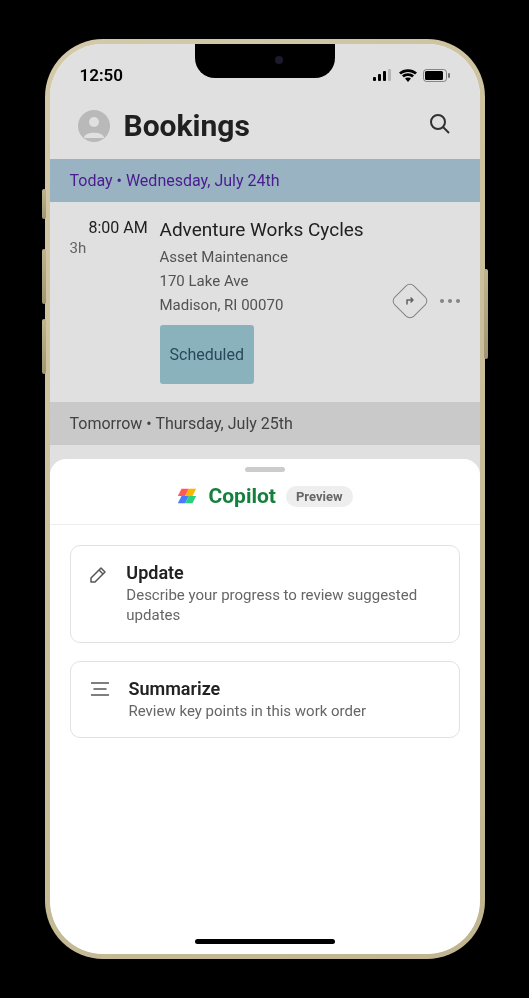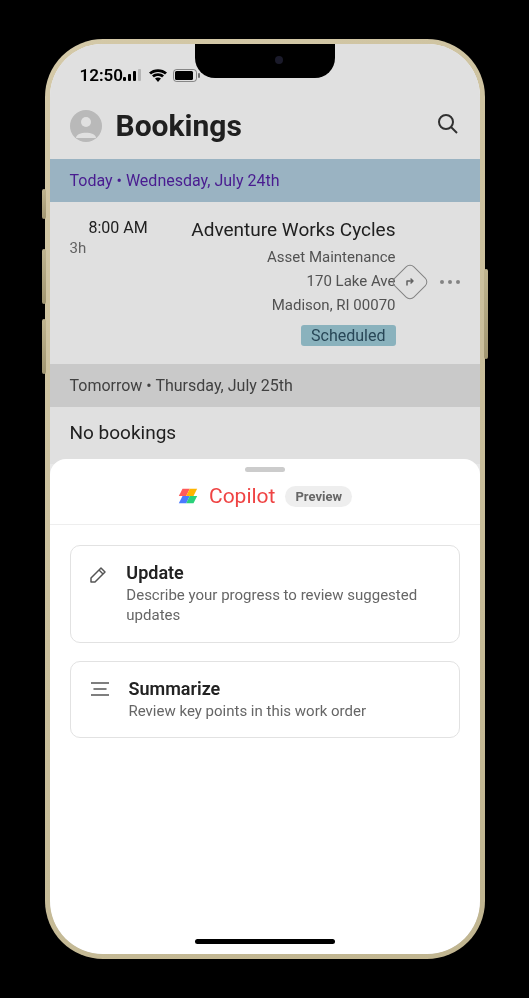--- a/index.html
+++ b/index.html
@@ -45,38 +45,39 @@
       top: 12px;
       left: 50%;
       transform: translateX(10px);
       width: 8px;
       height: 8px;
       border-radius: 50%;
       background: #1a1a2a;
     }
     .status-bar {
       display: flex;
+      justify-content: space-between;
       align-items: center;
       padding: 18px 30px 8px;
       height: 52px;
       background: #e8e8e8;
     }
     .time {
       font-size: 17px;
       font-weight: 600;
     }
     .status-icons {
       display: flex;
       align-items: center;
       gap: 6px;
     }
     .header {
       display: flex;
       align-items: center;
-      padding: 12px 20px 16px;
+      padding: 12px 28px 16px;
       gap: 14px;
       background: #e8e8e8;
     }
     .avatar {
       width: 32px;
       height: 32px;
       border-radius: 50%;
       background: #bfbfbf;
       display: flex;
       align-items: center;
@@ -119,21 +120,20 @@
       color: #222;
       margin-left: 19px;
     }
     .booking-duration {
       font-size: 15px;
       color: #666;
       margin-top: 2px;
     }
     .booking-details {
       flex: 1;
-      text-align: right;
     }
     .booking-title {
       font-size: 19px;
       color: #222;
       line-height: 1.3;
     }
     .booking-sub {
       font-size: 15px;
       color: #555;
       margin-top: 4px;
@@ -164,21 +164,21 @@
       width: 4px;
       height: 4px;
       background: #888;
       border-radius: 50%;
     }
     .status-badge {
       display: inline-block;
       background: #8fb8c4;
       color: #2a4a5a;
       font-size: 16px;
-      padding: 1px 10px;
+      padding: 20px 10px;
       border-radius: 3px;
       margin-top: 10px;
     }
     .section-header {
       background: #d0d0d0;
       padding: 12px 20px;
       font-size: 16px;
       color: #444;
     }
     .no-bookings {
@@ -207,22 +207,22 @@
     .sheet-header {
       display: flex;
       align-items: center;
       justify-content: center;
       gap: 10px;
       padding-bottom: 16px;
       border-bottom: 1px solid #eee;
     }
     .sheet-title {
       font-size: 21px;
-      font-weight: 400;
-      color: #ef4444;
+      font-weight: 700;
+      color: #15803d;
     }
     .preview-badge {
       background: #eee;
       color: #666;
       font-size: 13px;
       padding: 3px 10px;
       border-radius: 12px;
       font-weight: bold;
     }
     .sheet-body {

